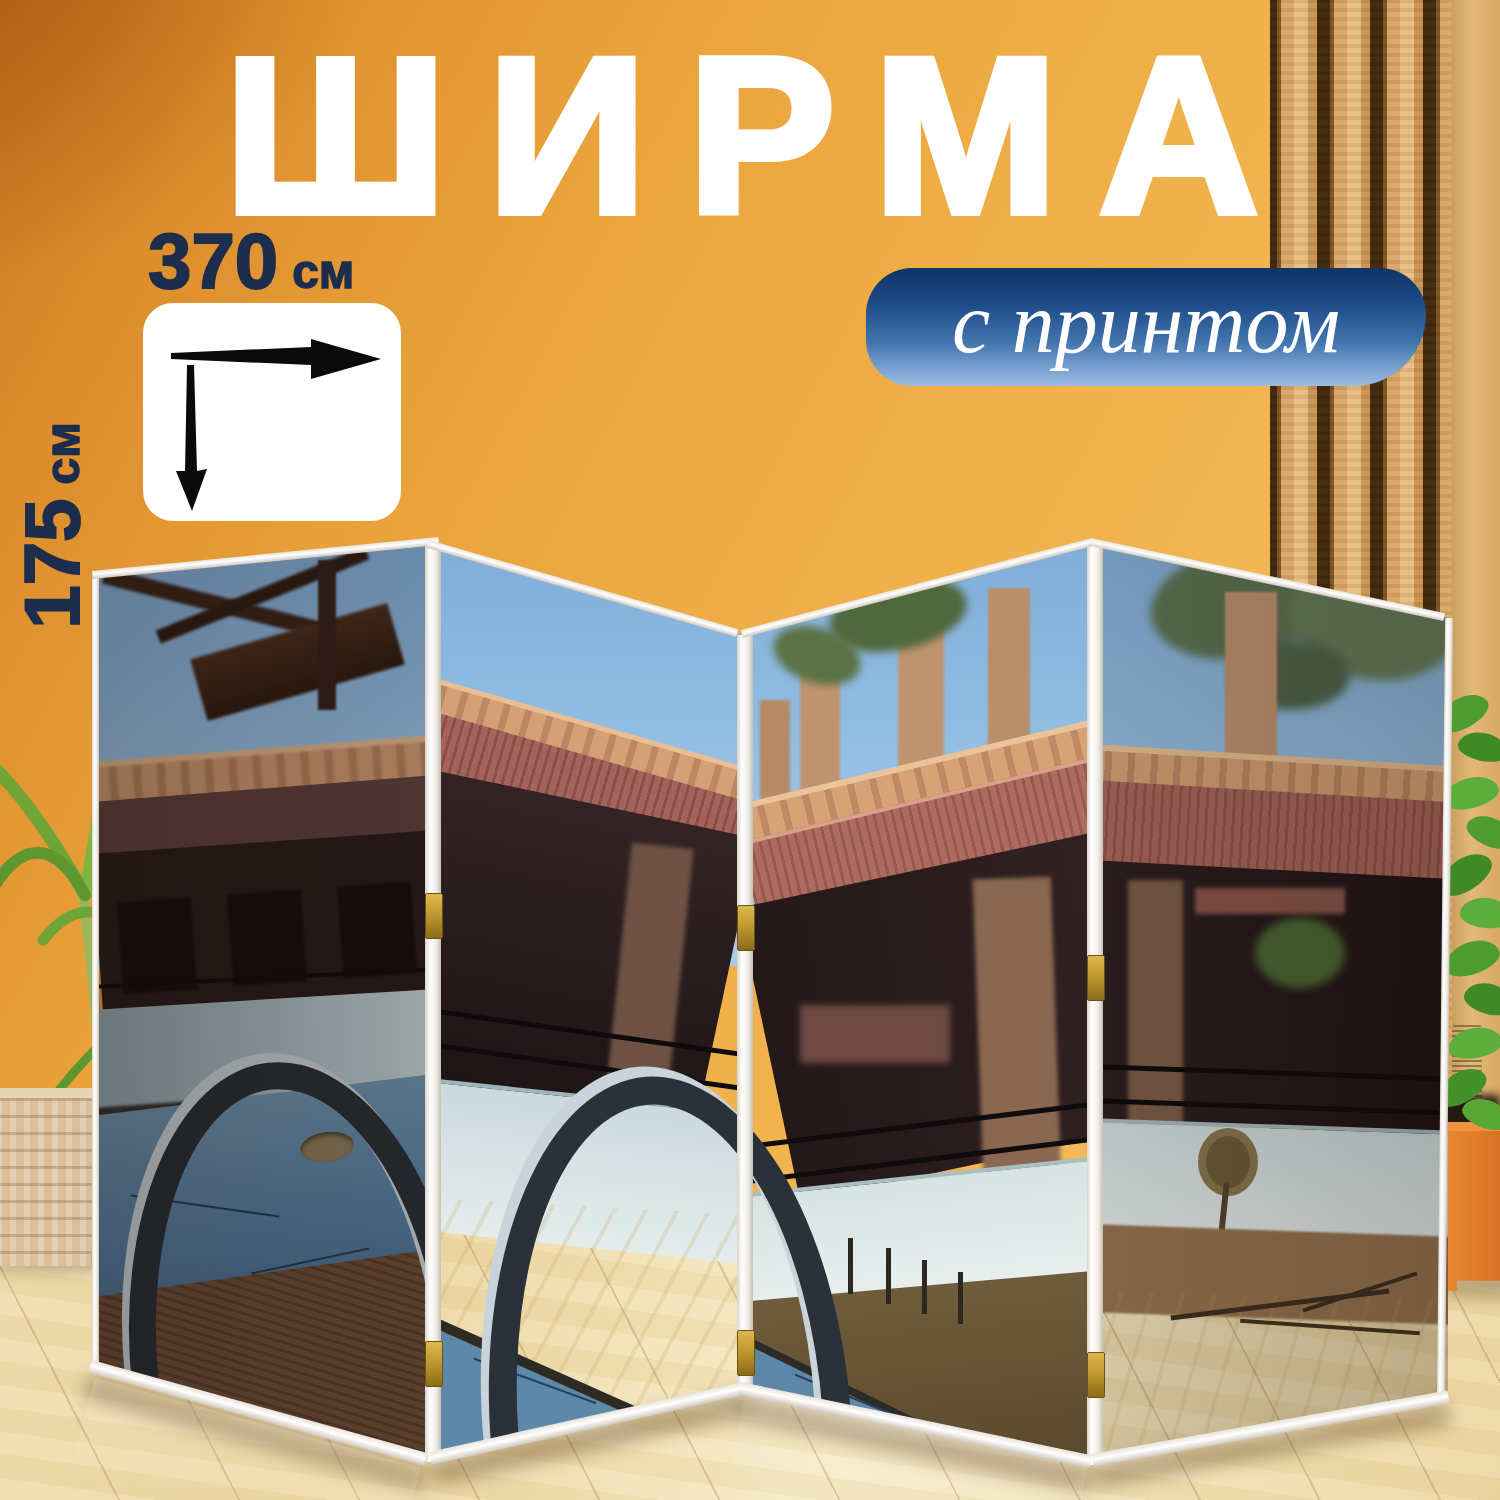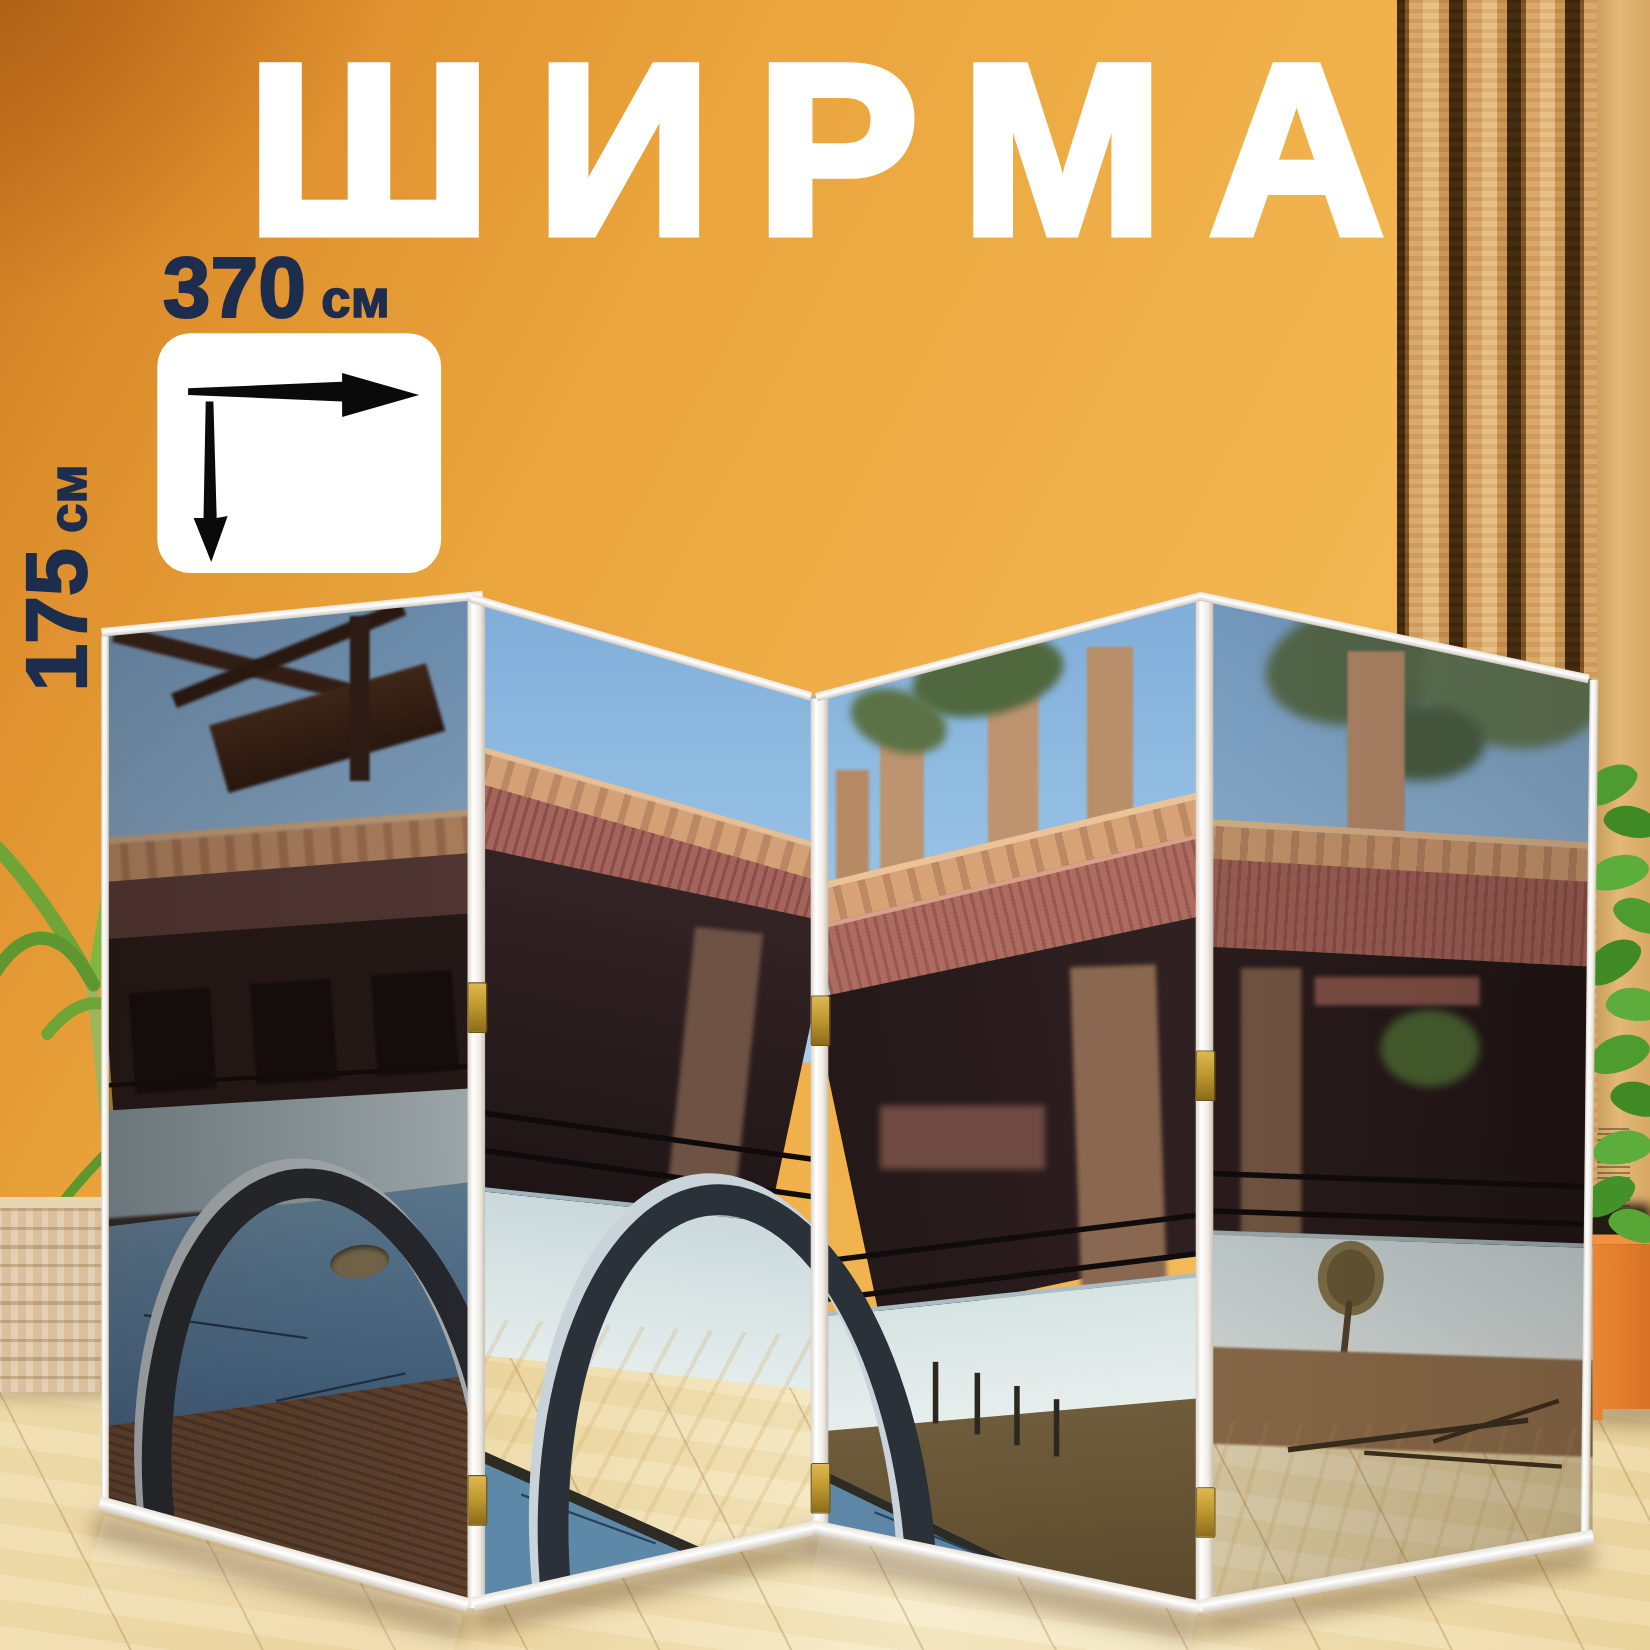--- a/index.html
+++ b/index.html
@@ -66,20 +66,23 @@
   <div class="abs dim-h">
     <span>175</span><span class="unit">см</span>
   </div>
   <div class="abs dim-box">
     <svg width="258" height="218" viewBox="0 0 258 218">
       <polygon points="28,50 168,44 168,36 238,56 168,76 168,62 28,56" fill="#0a0a0a"></polygon>
       <polygon points="44,62 51,62 54,168 64,166 49,208 33,168 42,168" fill="#0a0a0a"></polygon>
     </svg>
   </div>
 
+  <div class="abs badge">
+    <span>с принтом</span>
+  </div>
 
   <div class="abs shadow" style="left:90px;top:1374px;width:350px;height:26px;transform:rotate(15.4deg);transform-origin:left top;"></div>
   <div class="abs shadow" style="left:430px;top:1462px;width:320px;height:24px;transform:rotate(-12.6deg);transform-origin:left top;"></div>
   <div class="abs shadow" style="left:742px;top:1394px;width:358px;height:26px;transform:rotate(11.8deg);transform-origin:left top;"></div>
   <div class="abs shadow" style="left:1092px;top:1466px;width:360px;height:22px;transform:rotate(-10.1deg);transform-origin:left top;"></div>
   <div class="abs shadow" style="left:-25px;top:1246px;width:160px;height:24px;border-radius:50%;"></div>
   <div class="abs shadow" style="left:1425px;top:1272px;width:130px;height:24px;border-radius:50%;"></div>
   <div class="abs refl" style="left:95px;top:1378px;width:338px;height:110px;transform:rotate(15.4deg);transform-origin:left top;opacity:.55;"></div>
   <div class="abs refl" style="left:745px;top:1396px;width:350px;height:95px;transform:rotate(11.8deg);transform-origin:left top;opacity:.4;"></div>
 

